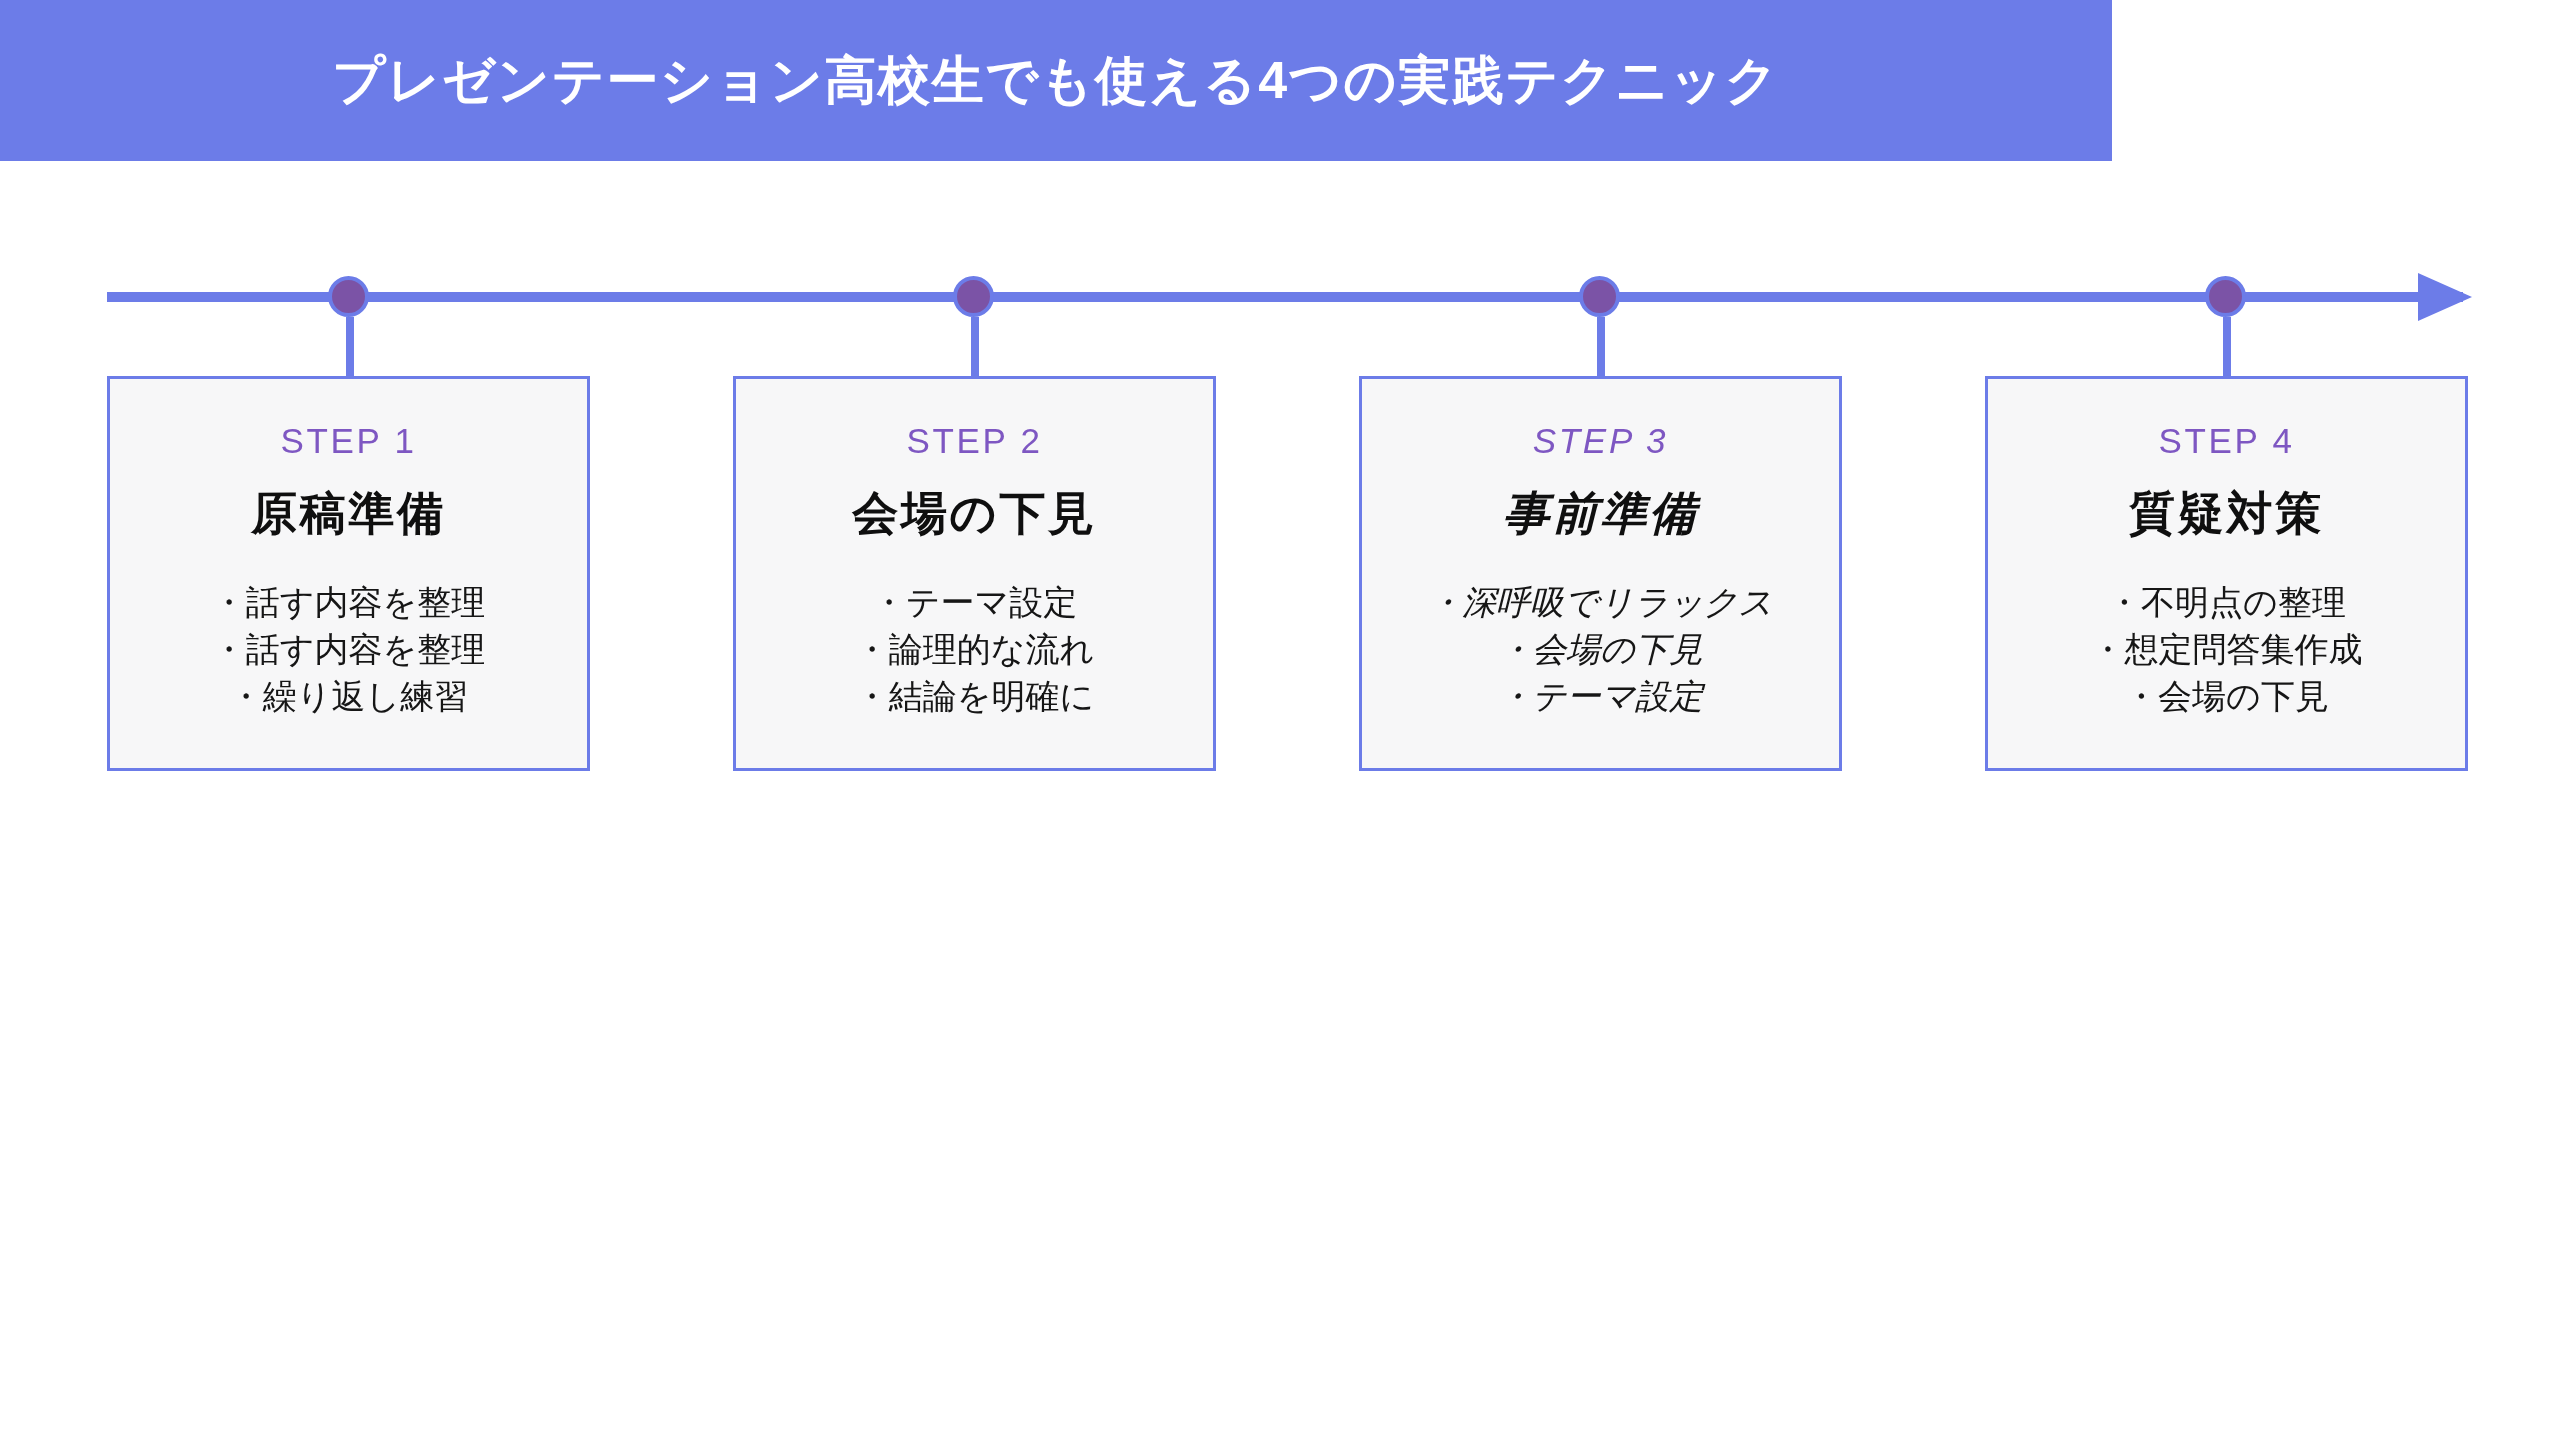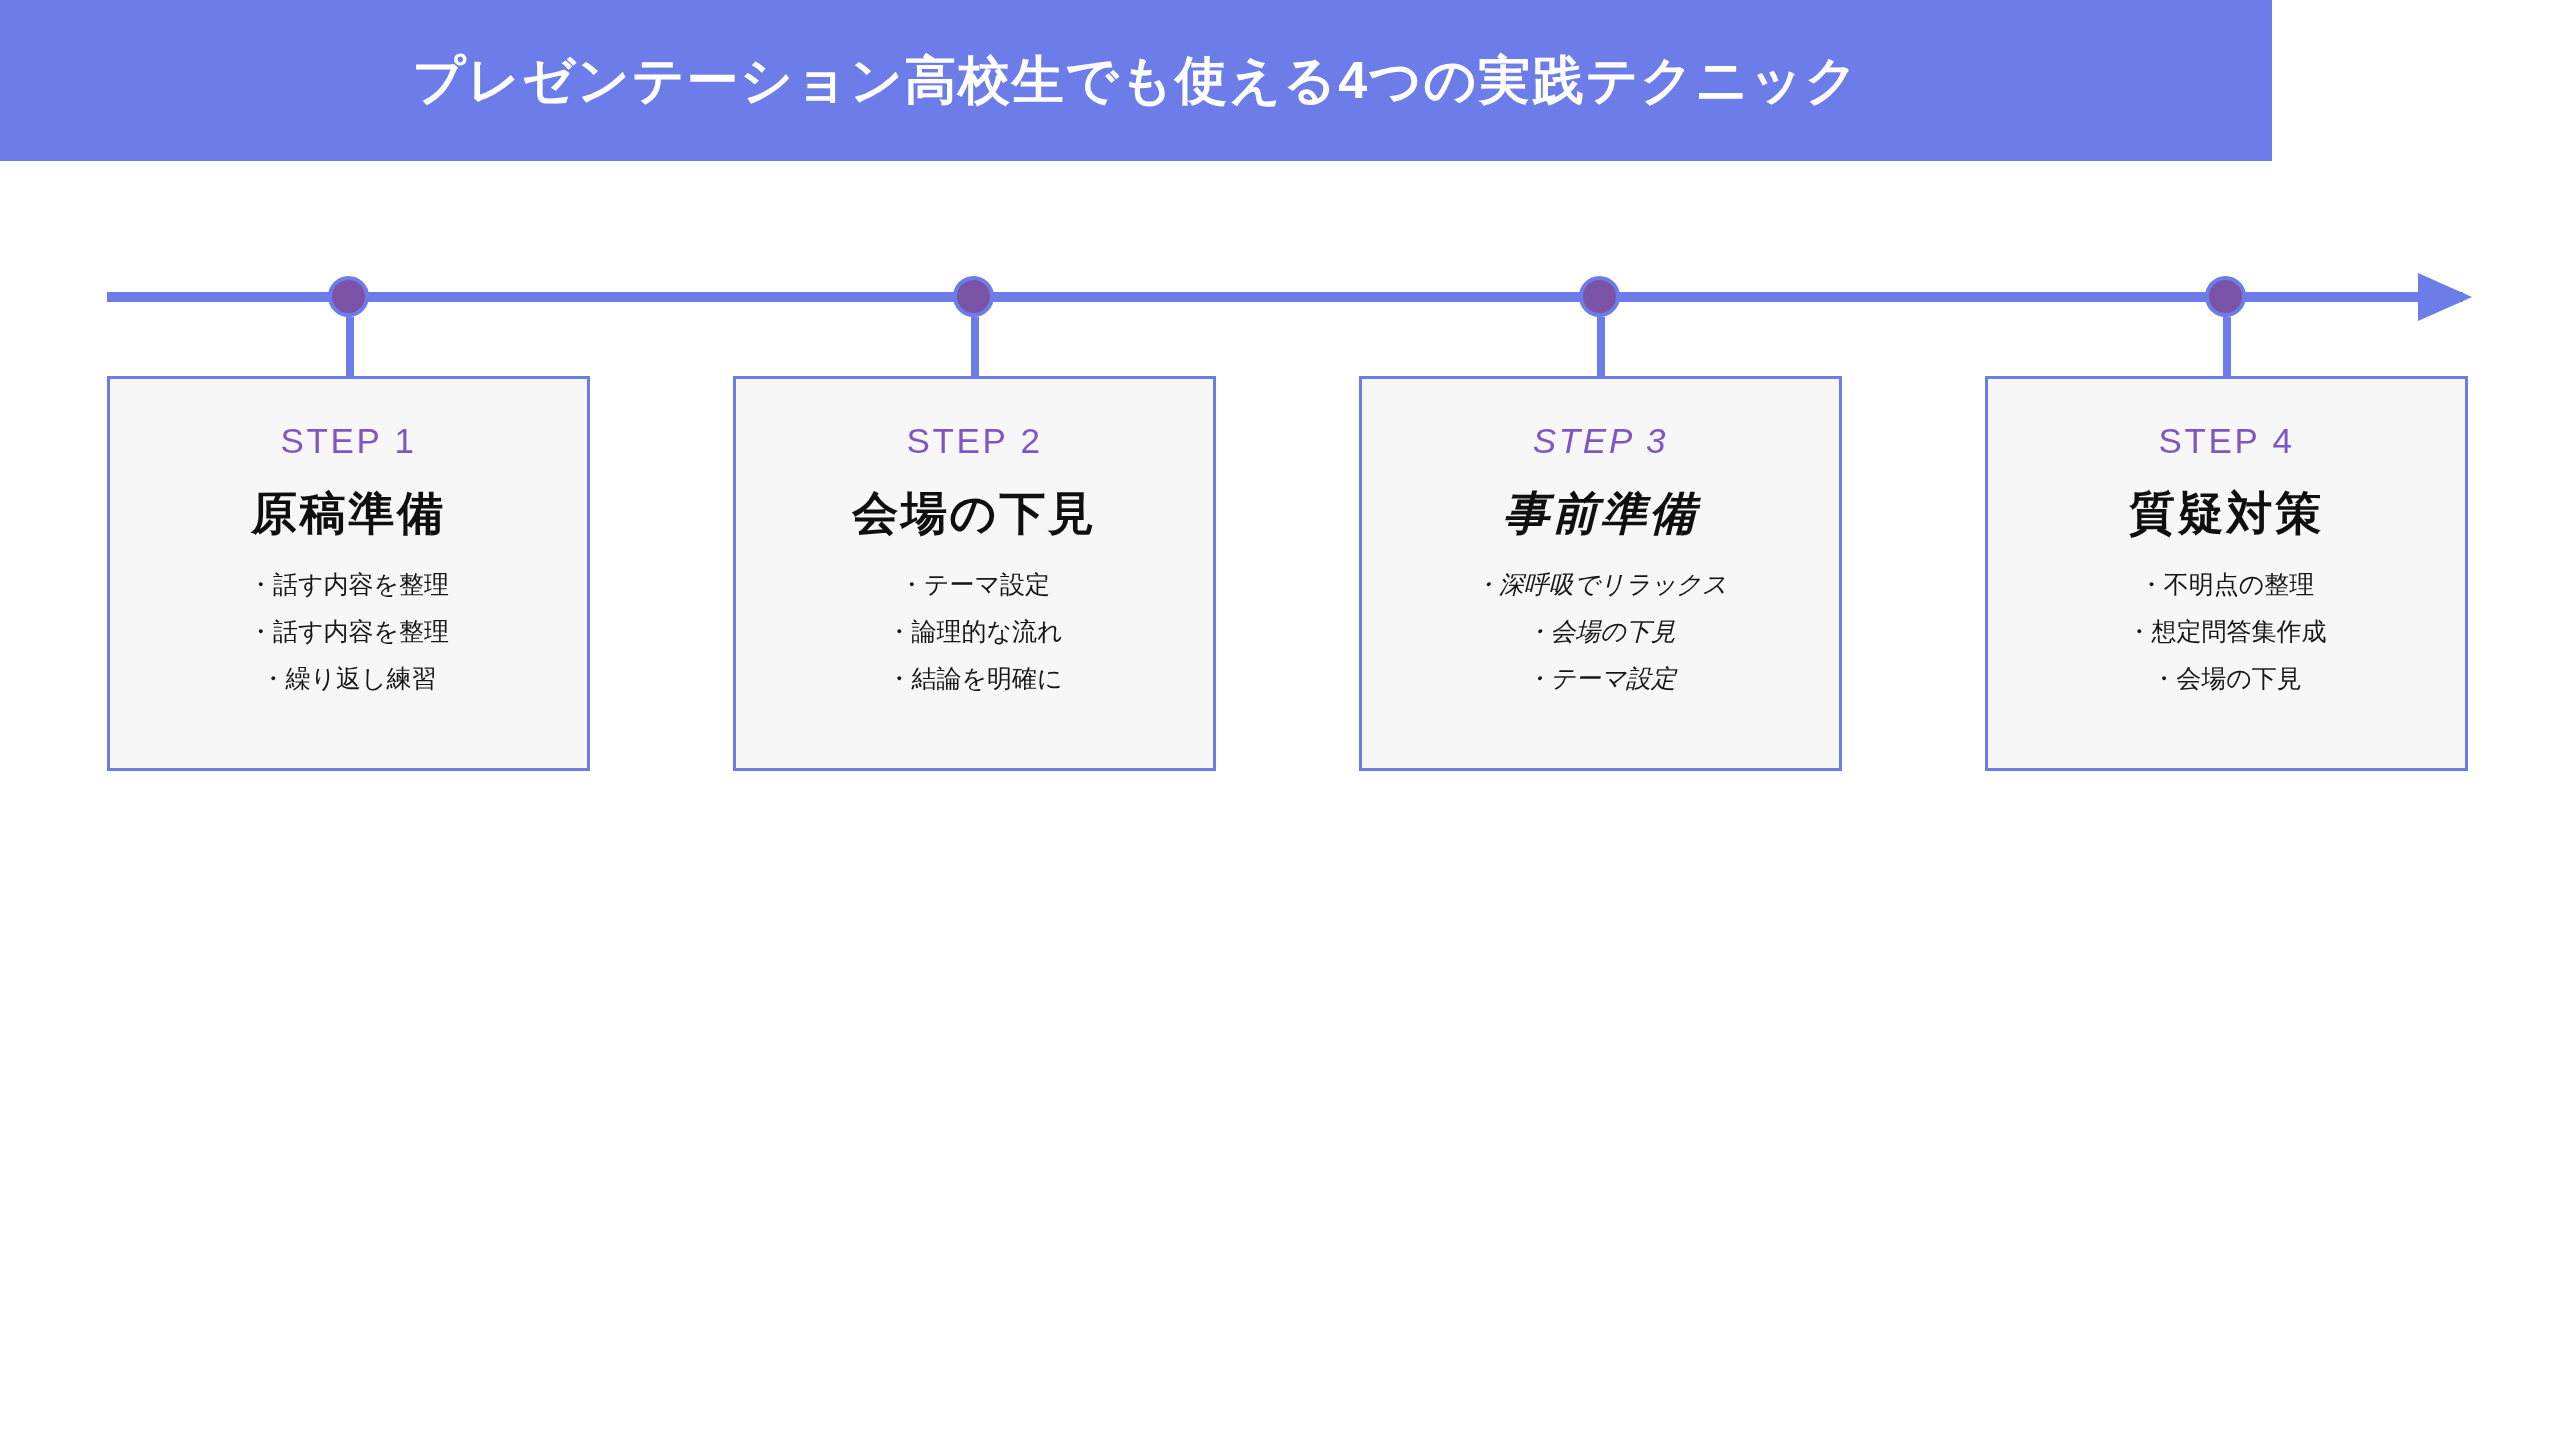--- a/index.html
+++ b/index.html
@@ -10,21 +10,21 @@
     width: 2576px;
     height: 1449px;
     background: #ffffff;
     overflow: hidden;
   }
 
   
   .banner {
     position: absolute;
     left: 0; top: 0;
-    width: 2272px; height: 161px;
+    width: 2112px; height: 161px;
     background: #6c7ce8;
     display: flex;
     align-items: center;
     justify-content: center;
   }
   .banner h1 {
     margin: 0;
     color: #ffffff;
     font-size: 52px;
     font-weight: bold;
@@ -89,22 +89,22 @@
     color: #7e57c2;
   }
   .card-title {
     margin-top: 21.5px;
     font-size: 46px;
     font-weight: bold;
     letter-spacing: 2.7px;
     color: #0f0f0f;
   }
   .card-items {
-    margin-top: 16px;
-    font-size: 25px;
+    margin-top: 34px;
+    font-size: 34px;
     line-height: 47px;
     color: #161616;
   }
   .card-items div { white-space: nowrap; }
 </style>
 </head>
 <body>
 
 <div class="canvas">
 

